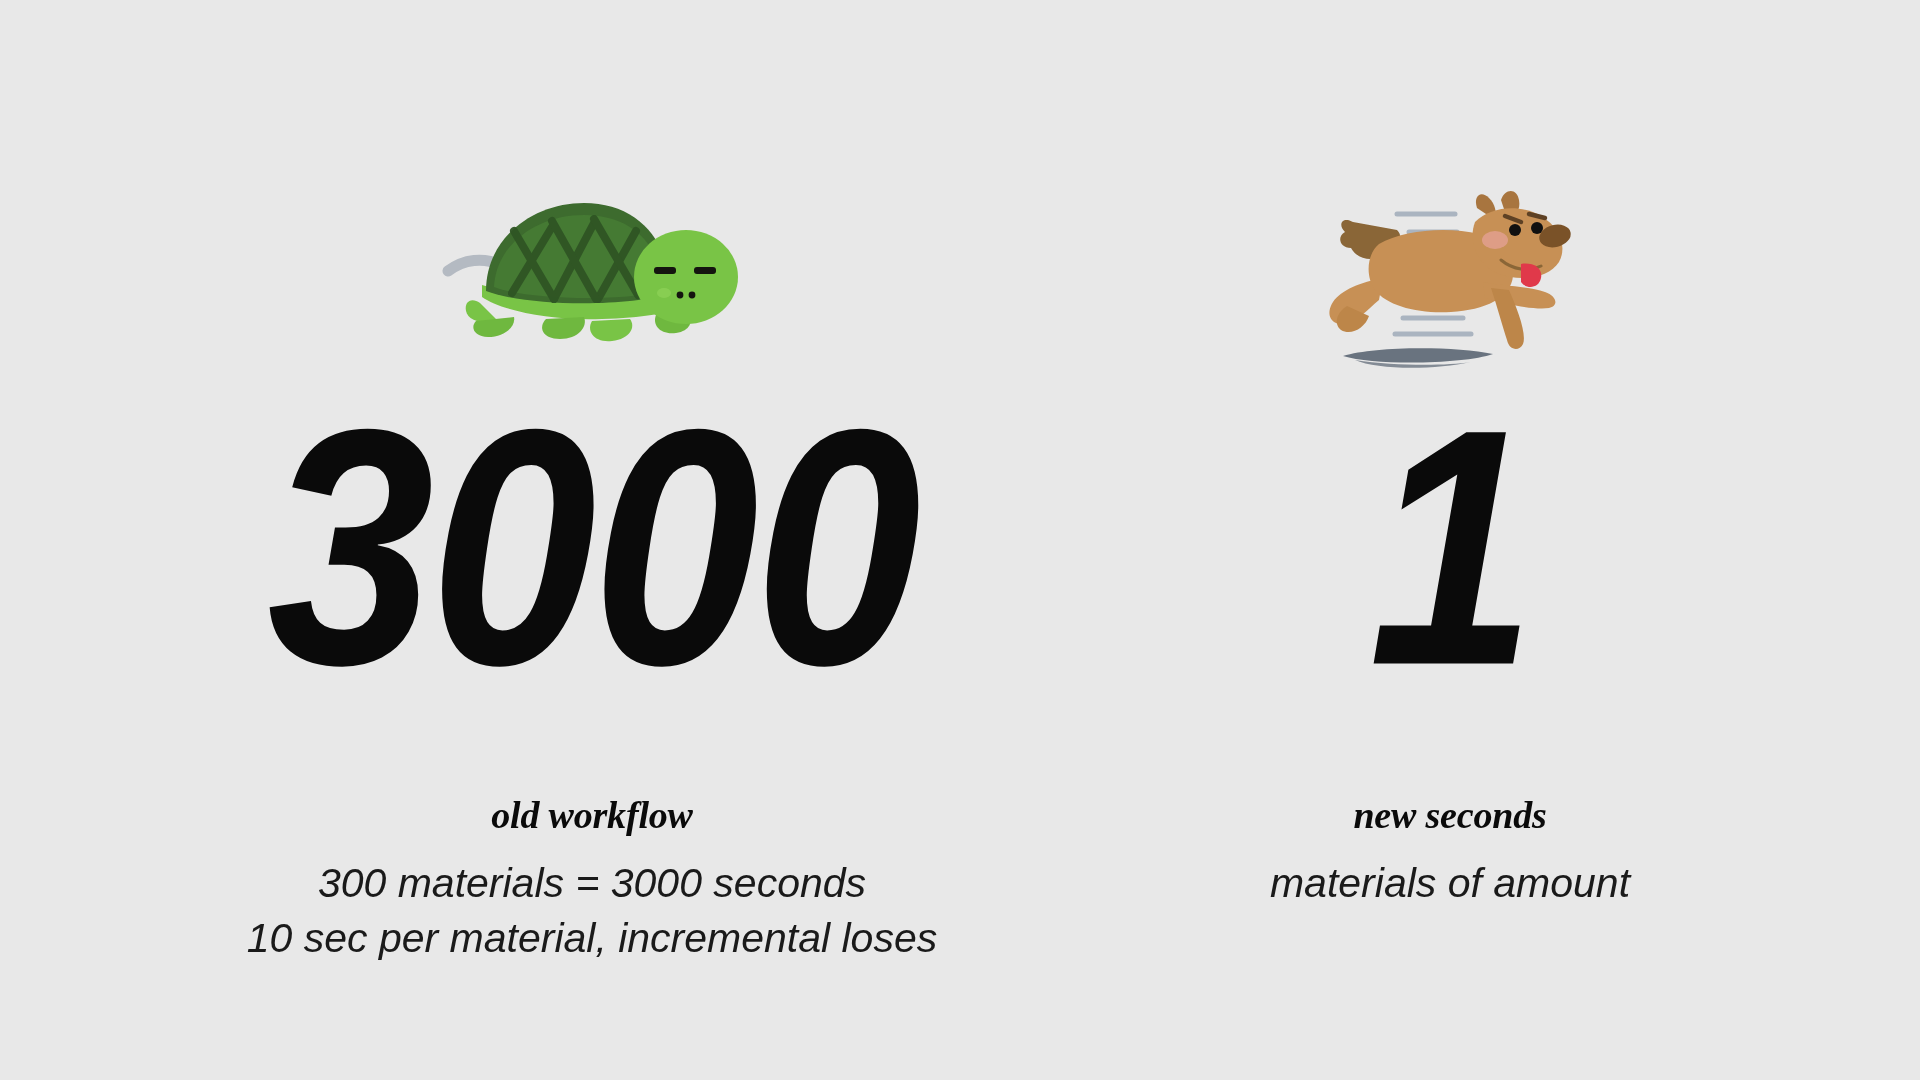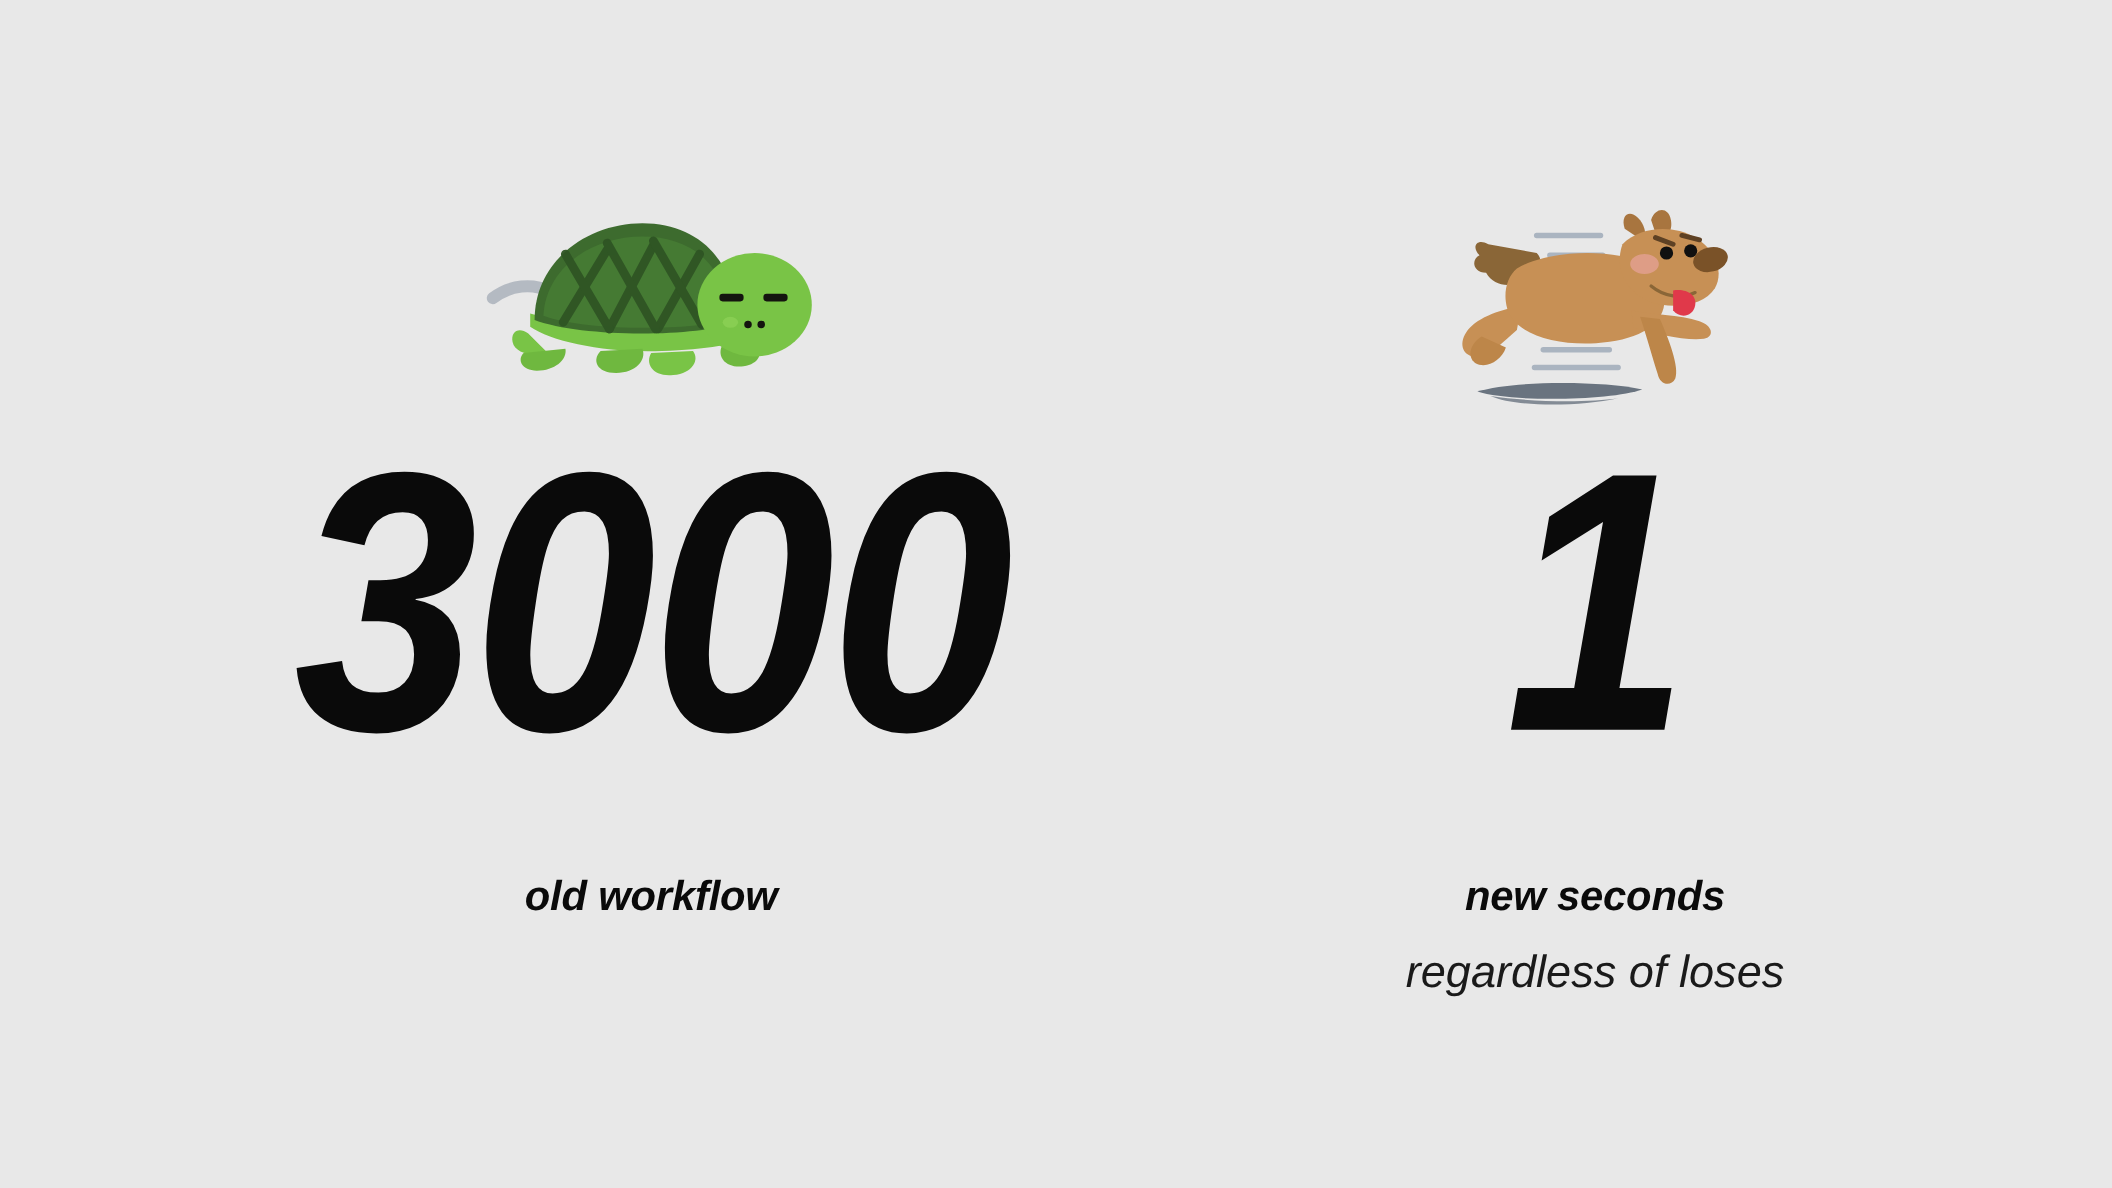--- a/index.html
+++ b/index.html
@@ -58,21 +58,21 @@
     white-space: nowrap;
     transform: scaleY(1.12);
     transform-origin: center bottom;
   }
   .big-old { font-size: 300px; margin-top: 34px; }
   .big-new { font-size: 300px; margin-top: 34px; }
 
   
   .workflow-label {
     color: #0a0a0a;
-    font-family: Liberation Sans, sans-serif;
+    font-family: Liberation Serif, serif;
     font-weight: 700;
     font-style: italic;
     font-size: 38px;
     line-height: 1;
     letter-spacing: -0.005em;
     white-space: nowrap;
   }
   .label-old { margin-top: 118px; }
   .label-new { margin-top: 118px; }
 
@@ -131,20 +131,24 @@
         <rect x="252" y="92" width="22" height="7" rx="3" fill="#14140f"></rect>
         <circle cx="238" cy="120" r="3.4" fill="#14140f"></circle>
         <circle cx="250" cy="120" r="3.4" fill="#14140f"></circle>
       </svg>
     </div>
 
     <div class="big-number big-old">3000</div>
 
     <div class="workflow-label label-old">old workflow</div>
 
+    <div class="description">
+      <span class="desc-line">300 materials = 3000 seconds</span>
+      <span class="desc-line">10 sec per material, incremental loses</span>
+    </div>
   </div>
 
   <div class="column col-new">
 
     <div class="illustration">
       <svg class="illo-dog" viewBox="0 0 270 195" aria-hidden="true">
 
         <g stroke="#aab4c0" stroke-width="5" stroke-linecap="round">
           <line x1="82" y1="36" x2="140" y2="36"></line>
           <line x1="94" y1="54" x2="142" y2="54"></line>
@@ -194,17 +198,17 @@
         <path d="M28 178 C60 168, 140 168, 178 176 C150 186, 60 188, 28 178 Z" fill="#69737f"></path>
         <path d="M40 182 C80 188, 130 188, 156 184 C120 192, 62 192, 40 182 Z" fill="#69737f" opacity="0.8"></path>
       </svg>
     </div>
 
     <div class="big-number big-new">1</div>
 
     <div class="workflow-label label-new">new seconds</div>
 
     <div class="description">
-      <span class="desc-line">regardless of loses</span>
+      <span class="desc-line">materials of amount</span>
     </div>
   </div>
 
 </div>
 
 </body></html>

